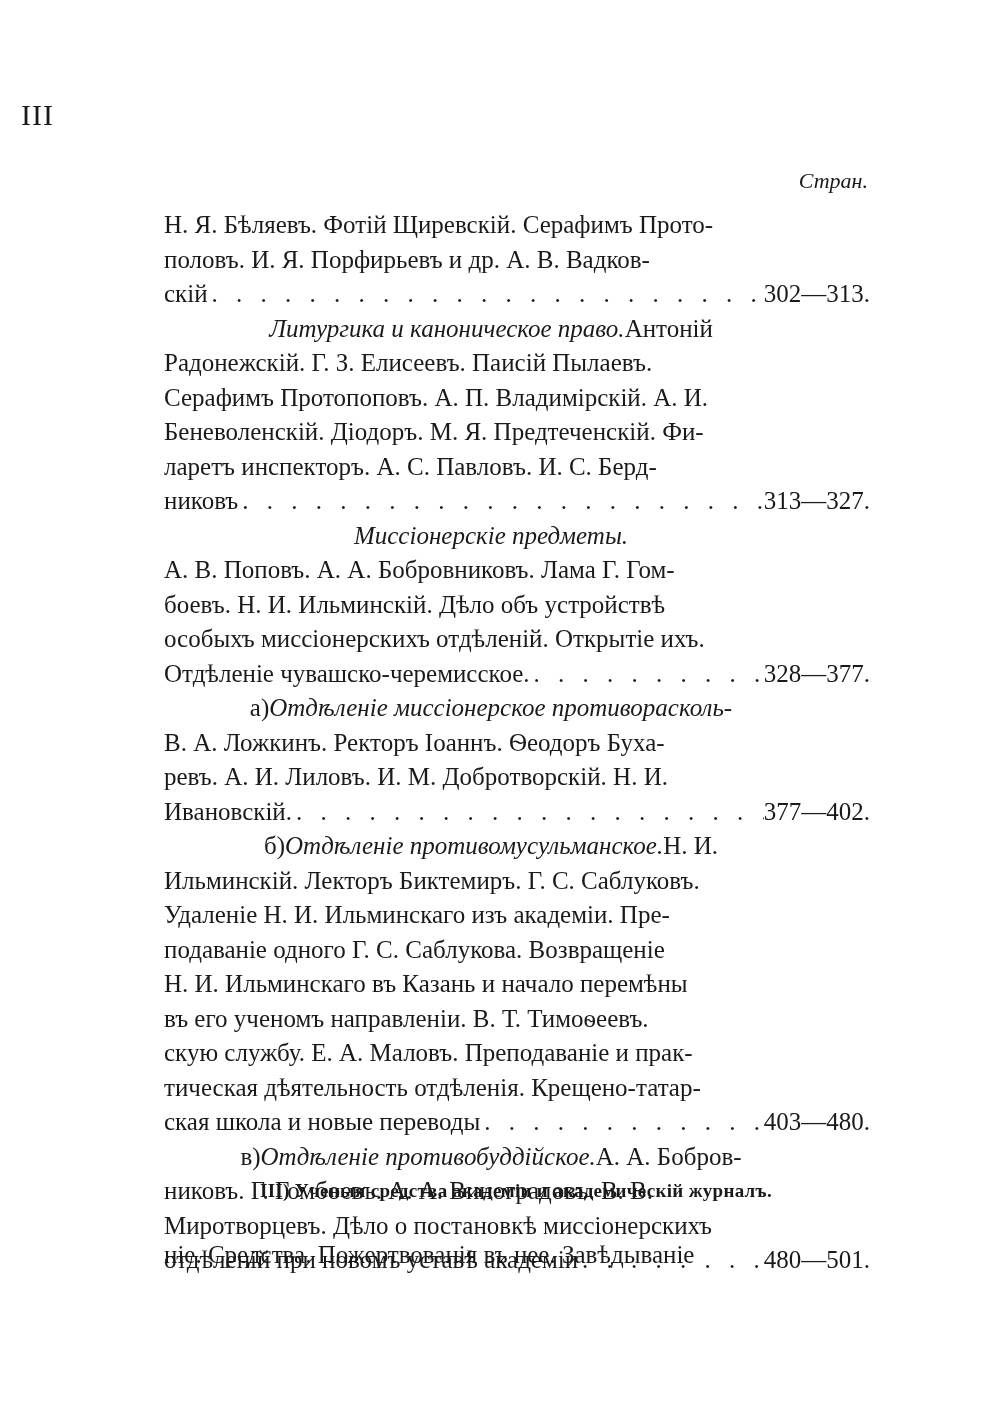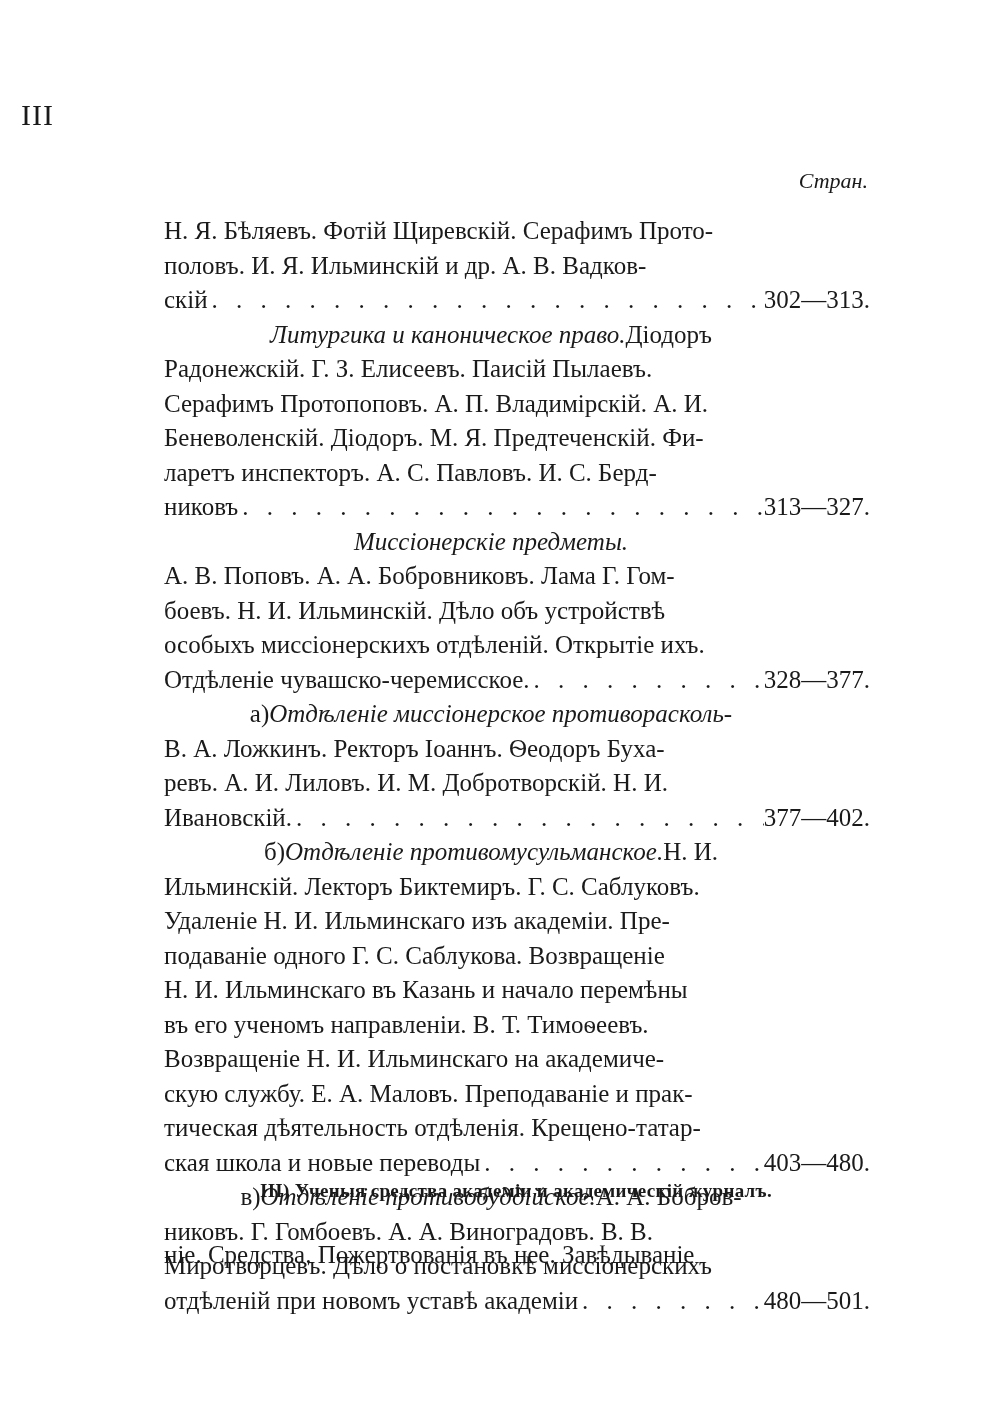--- a/index.html
+++ b/index.html
@@ -1,21 +1,21 @@
 <!DOCTYPE html>
 <html><head>
 <meta charset="utf-8">
 <style>
   html, body { margin: 0; padding: 0; background: #ffffff; }
   body { width: 1000px; height: 1418px; position: relative; overflow: hidden;
          font-family: "Liberation Serif", "DejaVu Serif", serif; color: #1a1a1a; }
   .page-number { position: absolute; top: 98px; left: 0; width: 1000px; text-align: left;
                  font-size: 30px; letter-spacing: 1px; padding-left: 21px; }
   .col-head { position: absolute; top: 168px; right: 132px; font-style: italic; font-size: 22px; }
-  .toc { position: absolute; left: 164px; top: 214px; width: 706px; }
+  .toc { position: absolute; left: 164px; top: 208px; width: 706px; }
   .entry { position: relative; margin-bottom: 0; }
   .line { height: 34.5px; line-height: 34.5px; font-size: 25px; white-space: nowrap;
           width: 586px; display: flex; justify-content: space-between; }
   .line.indent { padding-left: 68px; width: 518px; justify-content: center; }
   .line.last { width: 706px; justify-content: flex-start; font-family: Liberation Serif, serif; }
   .it { font-style: italic; }
   .dots { flex: 1; overflow: hidden; letter-spacing: 0; padding: 0 4px; color: #1a1a1a; }
   .dots::before { content: ". . . . . . . . . . . . . . . . . . . . . . . . . . . . . . . . . . . ."; letter-spacing: 6px; }
   .pages { white-space: nowrap; }
   .section-head { position: absolute; top: 1180px; left: 0; width: 1000px; text-align: center;
@@ -25,32 +25,32 @@
 </head>
 <body>
 
 <div class="page-number">III</div>
 <div class="col-head">Стран.</div>
 
 <div class="toc">
 
   <div class="entry">
     <div class="line">Н. Я. Бѣляевъ. Фотій Щиревскій. Серафимъ Прото-</div>
-    <div class="line">половъ. И. Я. Ильминскій и др. А. В. Вадков-</div>
+    <div class="line">половъ. И. Я. Порфирьевъ и др. А. В. Вадков-</div>
     <div class="line last">
       <span>скій</span>
       <span class="dots"></span>
       <span class="pages">302—313.</span>
     </div>
   </div>
 
   <div class="entry">
     <div class="line indent">
       <span class="it">Литургика и каноническое право.</span>
-      <span>Діодоръ</span>
+      <span>Антоній</span>
     </div>
     <div class="line">Радонежскій. Г. З. Елисеевъ. Паисій Пылаевъ.</div>
     <div class="line">Серафимъ Протопоповъ. А. П. Владимірскій. А. И.</div>
     <div class="line">Беневоленскій. Діодоръ. М. Я. Предтеченскій. Фи-</div>
     <div class="line">ларетъ инспекторъ. А. С. Павловъ. И. С. Берд-</div>
     <div class="line last">
       <span>никовъ</span>
       <span class="dots"></span>
       <span class="pages">313—327.</span>
     </div>
@@ -88,21 +88,20 @@
     <div class="line indent">
       <span>б)</span>
       <span class="it">Отдѣленіе противомусульманское.</span>
       <span>Н. И.</span>
     </div>
     <div class="line">Ильминскій. Лекторъ Биктемиръ. Г. С. Саблуковъ.</div>
     <div class="line">Удаленіе Н. И. Ильминскаго изъ академіи. Пре-</div>
     <div class="line">подаваніе одного Г. С. Саблукова. Возвращеніе</div>
     <div class="line">Н. И. Ильминскаго въ Казань и начало перемѣны</div>
     <div class="line">въ его ученомъ направленіи. В. Т. Тимоѳеевъ.</div>
-    <div class="line">Возвращеніе Н. И. Ильминскаго на академиче-</div>
     <div class="line">скую службу. Е. А. Маловъ. Преподаваніе и прак-</div>
     <div class="line">тическая дѣятельность отдѣленія. Крещено-татар-</div>
     <div class="line last">
       <span>ская школа и новые переводы</span>
       <span class="dots"></span>
       <span class="pages">403—480.</span>
     </div>
   </div>
 
   <div class="entry">

